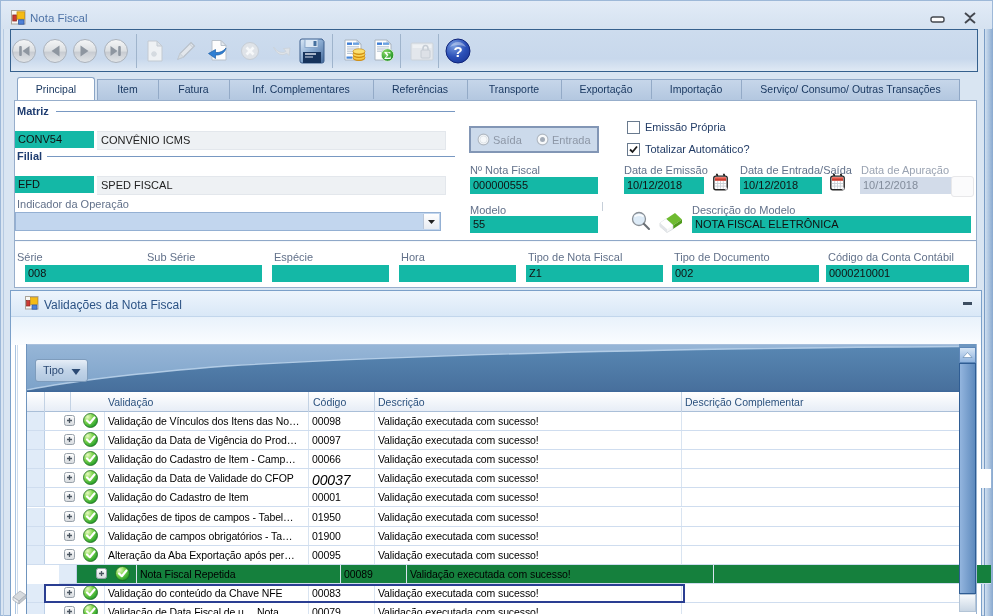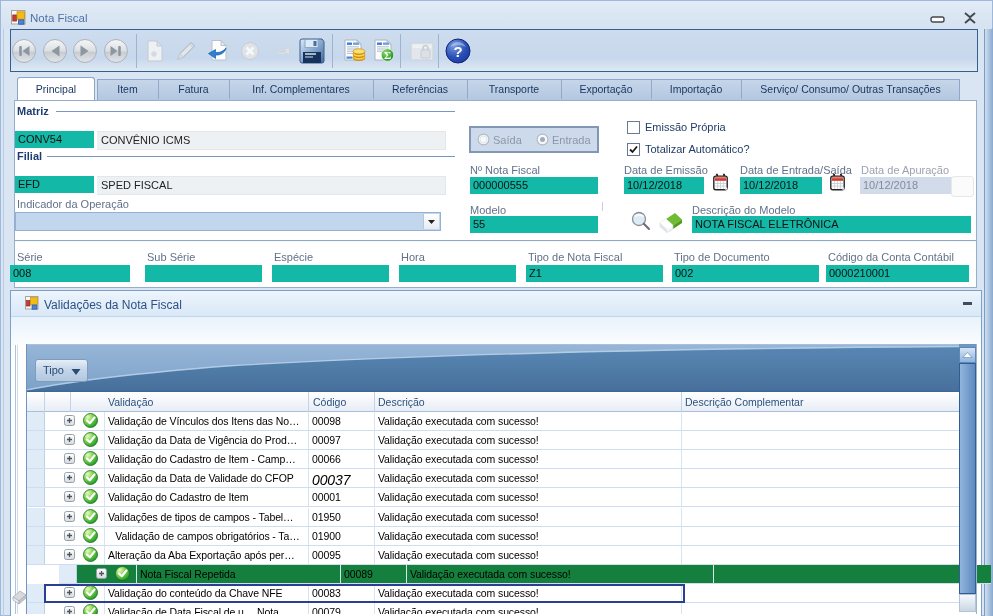--- a/index.html
+++ b/index.html
@@ -258,21 +258,21 @@
 <div class="fld" style="left:470px;top:216px;width:125px;">55</div>
 <div class="lbl" style="left:692px;top:204px;">Descrição do Modelo</div>
 <div class="fld" style="left:692px;top:216px;width:276px;">NOTA FISCAL ELETRÔNICA</div>
 
 <div class="abs" style="left:602px;top:202px;width:1px;height:9px;background:#c6cfd9;"></div>
 
 <div class="abs" style="left:15px;top:240px;width:961px;height:1px;background:#8fa8c8;"></div>
 <div class="abs" style="left:15px;top:241px;width:961px;height:1px;background:#f5f8fb;"></div>
 
 <div class="lbl" style="left:17px;top:251px;">Série</div>
-<div class="fld" style="left:10px;top:265px;width:117px;">008</div>
+<div class="fld" style="left:25px;top:265px;width:117px;">008</div>
 <div class="lbl" style="left:147px;top:251px;">Sub Série</div>
 <div class="fld" style="left:145px;top:265px;width:114px;"></div>
 <div class="lbl" style="left:274px;top:251px;">Espécie</div>
 <div class="fld" style="left:272px;top:265px;width:114px;"></div>
 <div class="lbl" style="left:401px;top:251px;">Hora</div>
 <div class="fld" style="left:399px;top:265px;width:114px;"></div>
 <div class="lbl" style="left:528px;top:251px;">Tipo de Nota Fiscal</div>
 <div class="fld" style="left:526px;top:265px;width:134px;">Z1</div>
 <div class="lbl" style="left:674px;top:251px;">Tipo de Documento</div>
 <div class="fld" style="left:672px;top:265px;width:144px;">002</div>
@@ -391,21 +391,21 @@
     </svg>
     <div style="position:absolute;left:81px;top:3px;font-size:10.5px;letter-spacing:-0.1px;color:#000;white-space:nowrap;overflow:hidden;width:199px;">Validação do Cadastro de Item - Camp…</div>
     <div style="position:absolute;left:285px;top:3px;font-size:10.5px;letter-spacing:-0.1px;color:#000;">00066</div>
     <div style="position:absolute;left:351px;top:3px;font-size:10.5px;letter-spacing:-0.1px;color:#000;white-space:nowrap;overflow:hidden;width:300px;">Validação executada com sucesso!</div>
     <div style="position:absolute;left:77px;top:0;width:1px;height:19px;background:#d9e4f1;"></div>
     <div style="position:absolute;left:281px;top:0;width:1px;height:19px;background:#d9e4f1;"></div>
     <div style="position:absolute;left:347px;top:0;width:1px;height:19px;background:#d9e4f1;"></div>
     <div style="position:absolute;left:654px;top:0;width:1px;height:19px;background:#d9e4f1;"></div>
     <div style="position:absolute;left:0;bottom:0;width:932px;height:1px;background:#cfddef;"></div>
   </div>
-<div class="abs" style="left:27px;top:469px;width:932px;height:19px;background:#fff;">
+<div class="abs" style="left:27px;top:469px;width:932px;height:19px;background:#fff;padding-left:32px;">
     <div style="position:absolute;left:0;top:0;width:17px;height:19px;background:linear-gradient(to right,#eaf2fb,#dcs);background:#e0ebf8;border-right:1px solid #bdd0e7;"></div>
     <svg width="11" height="11" style="position:absolute;left:37px;top:3px;">
       <rect x="0.5" y="0.5" width="10" height="10" rx="2" fill="url(#plusg)" stroke="#97a0a9"></rect>
       <path d="M3 5.5 L8 5.5 M5.5 3 L5.5 8" stroke="#4a5560" stroke-width="1.3"></path>
     </svg>
     <svg width="15" height="15" style="position:absolute;left:56px;top:1px;">
       <circle cx="7.5" cy="7.5" r="7" fill="url(#chkg)" stroke="#1c6a1e" stroke-width="0.8"></circle>
       <path d="M4 7.5 L6.8 10.2 L11.5 4.5" fill="none" stroke="#ffffff" stroke-width="2.2" stroke-linecap="round" stroke-linejoin="round"></path>
     </svg>
     <div style="position:absolute;left:81px;top:3px;font-size:10.5px;letter-spacing:-0.1px;color:#000;white-space:nowrap;overflow:hidden;width:199px;">Validação da Data de Validade do CFOP</div>
@@ -458,21 +458,21 @@
 <div class="abs" style="left:27px;top:527px;width:932px;height:19px;background:#fff;">
     <div style="position:absolute;left:0;top:0;width:17px;height:19px;background:linear-gradient(to right,#eaf2fb,#dcs);background:#e0ebf8;border-right:1px solid #bdd0e7;"></div>
     <svg width="11" height="11" style="position:absolute;left:37px;top:3px;">
       <rect x="0.5" y="0.5" width="10" height="10" rx="2" fill="url(#plusg)" stroke="#97a0a9"></rect>
       <path d="M3 5.5 L8 5.5 M5.5 3 L5.5 8" stroke="#4a5560" stroke-width="1.3"></path>
     </svg>
     <svg width="15" height="15" style="position:absolute;left:56px;top:1px;">
       <circle cx="7.5" cy="7.5" r="7" fill="url(#chkg)" stroke="#1c6a1e" stroke-width="0.8"></circle>
       <path d="M4 7.5 L6.8 10.2 L11.5 4.5" fill="none" stroke="#ffffff" stroke-width="2.2" stroke-linecap="round" stroke-linejoin="round"></path>
     </svg>
-    <div style="position:absolute;left:81px;top:3px;font-size:10.5px;letter-spacing:-0.1px;color:#000;white-space:nowrap;overflow:hidden;width:199px;text-align:center;">Validação de campos obrigatórios - Ta…</div>
+    <div style="position:absolute;left:81px;top:3px;font-size:10.5px;letter-spacing:-0.1px;color:#000;white-space:nowrap;overflow:hidden;width:199px;">Validação de campos obrigatórios - Ta…</div>
     <div style="position:absolute;left:285px;top:3px;font-size:10.5px;letter-spacing:-0.1px;color:#000;">01900</div>
     <div style="position:absolute;left:351px;top:3px;font-size:10.5px;letter-spacing:-0.1px;color:#000;white-space:nowrap;overflow:hidden;width:300px;">Validação executada com sucesso!</div>
     <div style="position:absolute;left:77px;top:0;width:1px;height:19px;background:#d9e4f1;"></div>
     <div style="position:absolute;left:281px;top:0;width:1px;height:19px;background:#d9e4f1;"></div>
     <div style="position:absolute;left:347px;top:0;width:1px;height:19px;background:#d9e4f1;"></div>
     <div style="position:absolute;left:654px;top:0;width:1px;height:19px;background:#d9e4f1;"></div>
     <div style="position:absolute;left:0;bottom:0;width:932px;height:1px;background:#cfddef;"></div>
   </div>
 <div class="abs" style="left:27px;top:546px;width:932px;height:19px;background:#fff;">
     <div style="position:absolute;left:0;top:0;width:17px;height:19px;background:linear-gradient(to right,#eaf2fb,#dcs);background:#e0ebf8;border-right:1px solid #bdd0e7;"></div>

